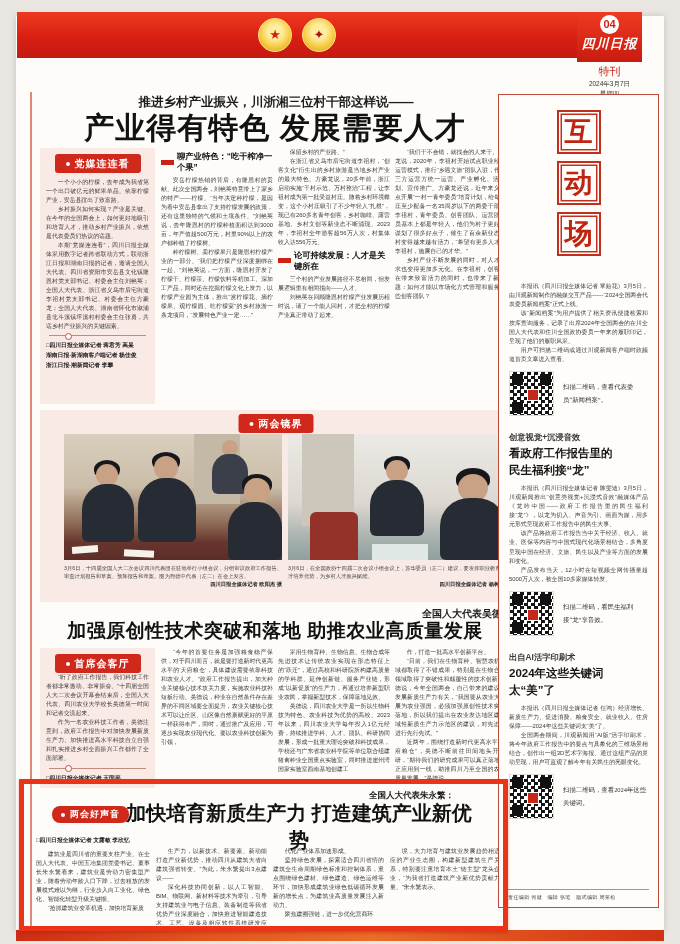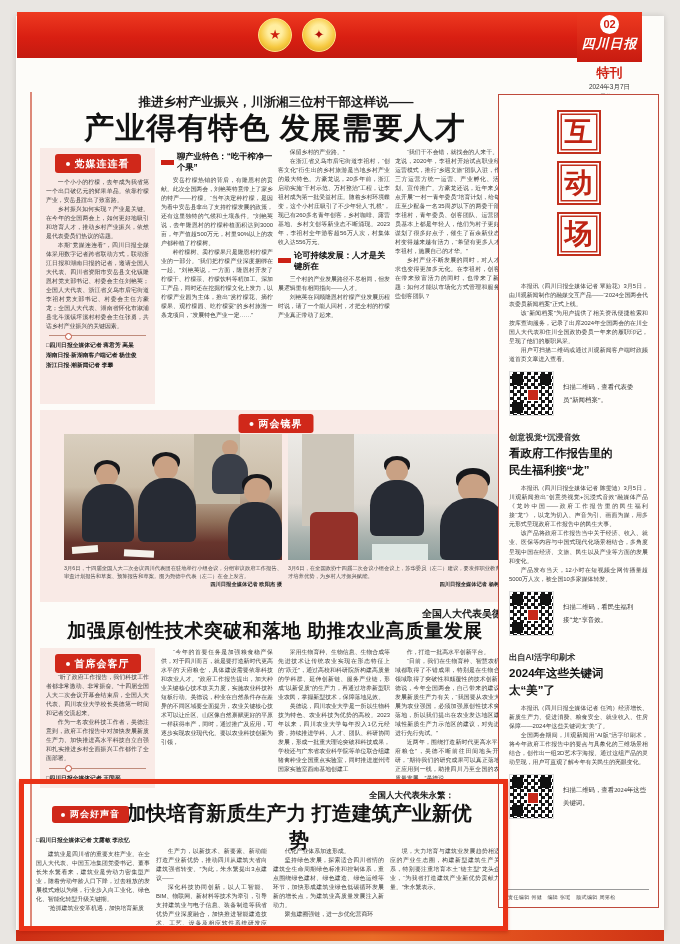--- a/index.html
+++ b/index.html
@@ -25,21 +25,21 @@
   .emblem::after { content:"★"; position:absolute; left:0; right:0; top:50%;
                    transform:translateY(-54%); text-align:center; font-size:13px; color:#cf2211; }
   .emblem.cppcc::after { content:"✦"; color:#b3120a; }
   .masthead { position:absolute; left:577px; top:12px; width:65px; height:50px;
               background:linear-gradient(180deg,#ee3a20,#c81b10); text-align:center; }
   .page-no { width:19px; height:19px; margin:3px auto 1px; background:#fff; border-radius:50%;
              color:#d01f12; font-size:11px; font-weight:bold; line-height:19px; }
   .masthead-name { color:#fff; font-family:"Liberation Serif","DejaVu Serif",serif;
                    font-style:italic; font-weight:bold; font-size:13px; letter-spacing:1px; }
   .edition-block { position:absolute; left:577px; top:64px; width:65px; text-align:center; }
-  .edition { color:#cf2213; font-weight:bold; font-size:13px; }
+  .edition { color:#cf2213; font-weight:normal; font-size:11px; }
   .ed-date, .ed-week { font-size:6.5px; color:#333; line-height:1.5; }
 
   
   .col { position:absolute; overflow:hidden; }
   .small { font-size:5.9px; line-height:1.52; color:#3b3b3b; text-align:justify; }
   .small p { text-indent:2em; margin:0; }
   .noindent p { text-indent:0; }
   .subhead { display:flex; align-items:center; gap:3px; margin:3px 0 3px;
              font-size:8.3px; font-weight:bold; color:#101010; }
   .subhead .bar { width:13px; height:5px; background:#cc2216; flex:none; }
@@ -93,21 +93,21 @@
   .wcol4 { left:395px; top:648px; width:117px; height:140px; }
 
   
   .hl-box { position:absolute; left:19px; top:779px; width:489px; height:152px;
             border:5px solid #ea3317; z-index:40; pointer-events:none;
             box-shadow:0 2px 3px rgba(160,20,5,.35); }
   .zhu-kicker { position:absolute; left:124px; top:790px; width:330px; text-align:right;
                 font-size:8.5px; font-weight:bold; color:#1b1b1b; }
   .zhu-headline { position:absolute; left:124px; top:800px; width:350px; text-align:center;
                   font-size:20px; font-weight:900; color:#121212; }
-  .zhu-badge { position:absolute; left:52px; top:806px; font-size:9px; padding:2px 9px; }
+  .zhu-badge { position:absolute; left:52px; top:806px; font-size:9px; padding:2px 9px;border-radius:8px; }
   .zhu-credit { position:absolute; left:36px; top:836px; width:118px; font-size:5.8px;
                 font-weight:bold; color:#1d1d1d; }
   .zcol1 { left:36px; top:850px; width:114px; height:74px; }
   .zcol2 { left:156px; top:847px; width:111px; height:78px; }
   .zcol3 { left:273px; top:847px; width:111px; height:78px; }
   .zcol4 { left:390px; top:847px; width:110px; height:78px; }
 
   
   .sidebar { position:absolute; left:498px; top:94px; width:161px; height:814px;
              border:1px solid #bf4a3c; background:#fffdfa; padding:8px 10px; overflow:hidden; }
@@ -144,21 +144,21 @@
 <body>
 
 <div class="page"></div>
 <div class="left-rule"></div>
 
 <div class="banner">
   <span class="emblem"></span>
   <span class="emblem cppcc"></span>
 </div>
 <div class="masthead">
-  <div class="page-no">02</div>
+  <div class="page-no">04</div>
   <div class="masthead-name">四川日报</div>
 </div>
 <div class="edition-block">
   <div class="edition">特刊</div>
   <div class="ed-date">2024年3月7日</div>
   <div class="ed-week">星期四</div>
 </div>
 
 <div class="lead-kicker">推进乡村产业振兴，川浙湘三位村干部这样说——</div>
 <div class="lead-headline">产业得有特色  发展需要人才</div>

